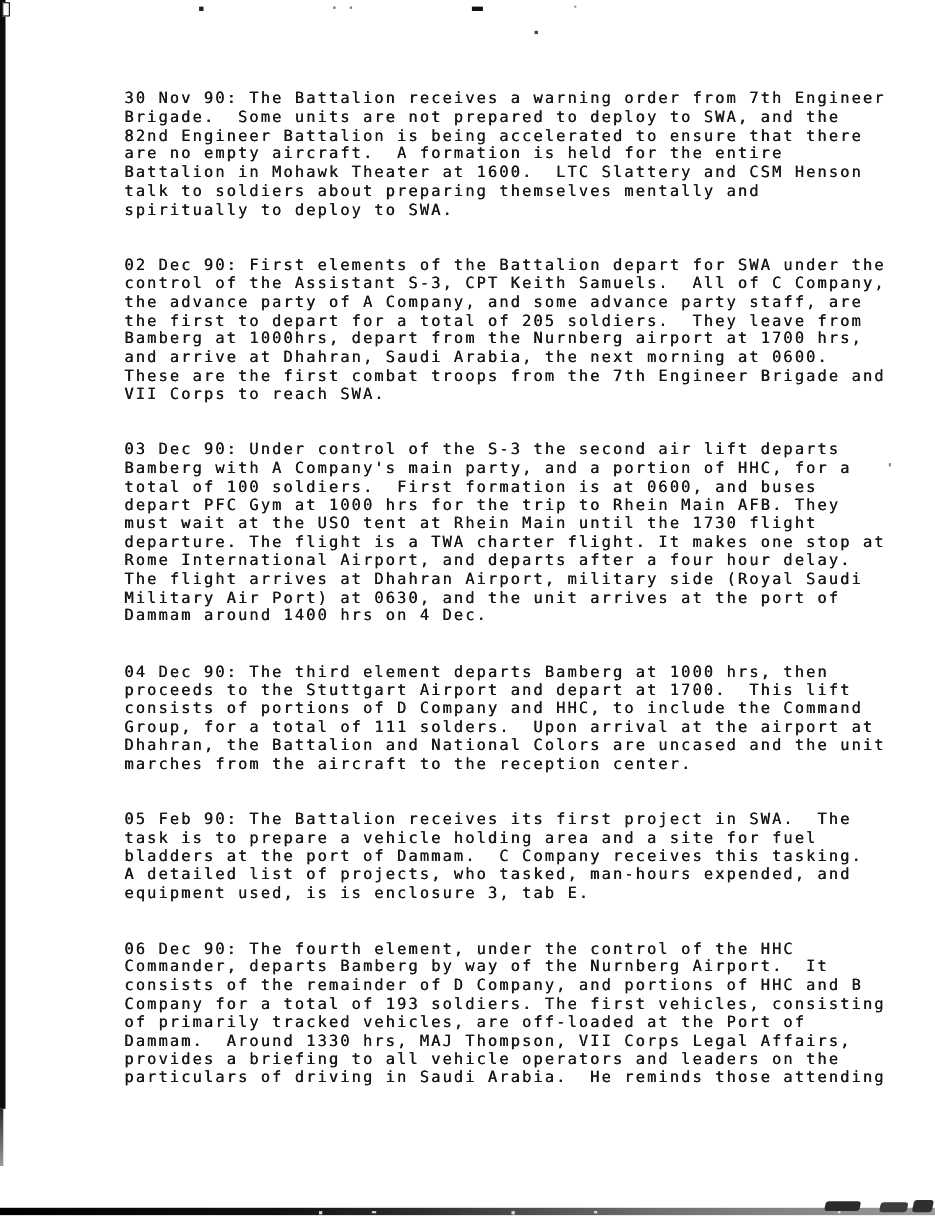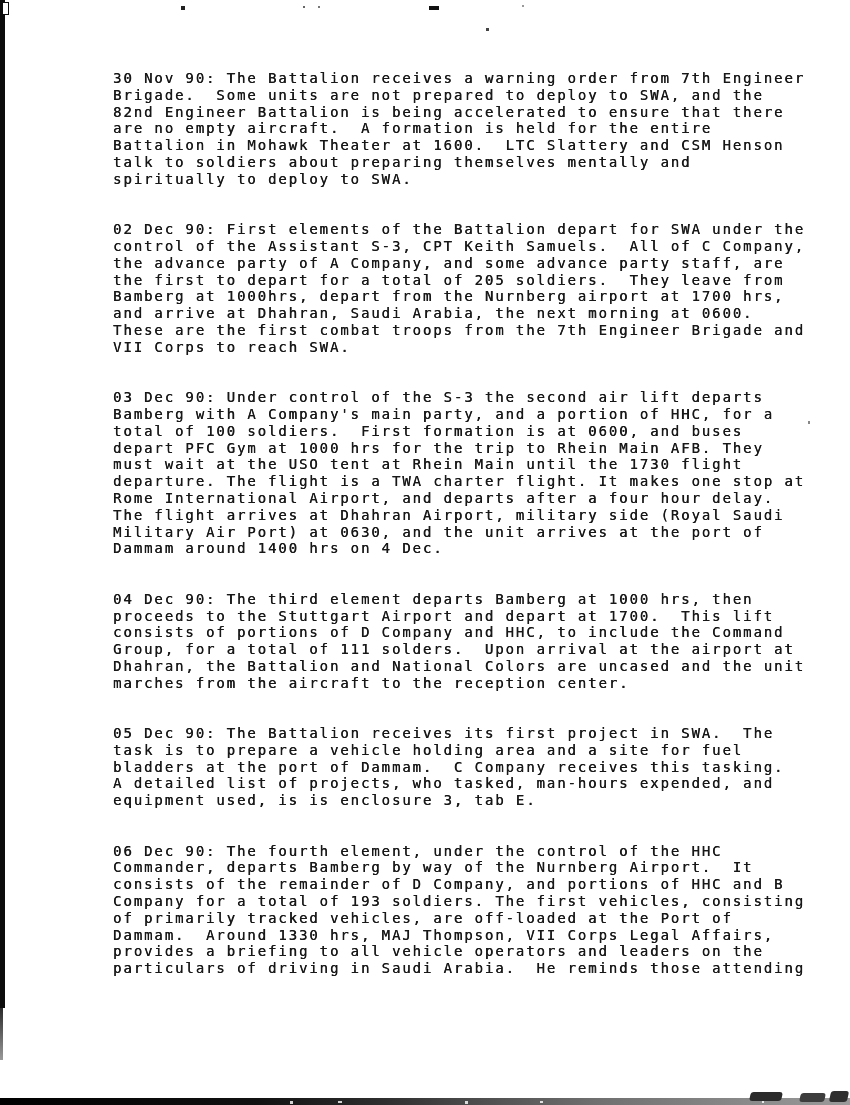--- a/index.html
+++ b/index.html
@@ -11,21 +11,21 @@
     position: relative;
     width: 850px;
     height: 1105px;
     background: #ffffff;
     overflow: hidden;
     font-family: "DejaVu Sans Mono", "Liberation Mono", monospace;
   }
   .content {
     position: absolute;
     left: 113px;
-    top: 70px;
+    top: 82px;
     width: 712px;
     color: #181818;
   }
   .entry {
     font-size: 14px;
     line-height: 16.8px;
     letter-spacing: 1.9px;
     white-space: pre;
     margin: 0 0 33.6px 0;
     text-shadow: 0.3px 0 0 currentColor;
@@ -112,21 +112,21 @@
 Rome International Airport, and departs after a four hour delay.
 The flight arrives at Dhahran Airport, military side (Royal Saudi
 Military Air Port) at 0630, and the unit arrives at the port of
 Dammam around 1400 hrs on 4 Dec.</div>
     <div class="entry">04 Dec 90: The third element departs Bamberg at 1000 hrs, then
 proceeds to the Stuttgart Airport and depart at 1700.  This lift
 consists of portions of D Company and HHC, to include the Command
 Group, for a total of 111 solders.  Upon arrival at the airport at
 Dhahran, the Battalion and National Colors are uncased and the unit
 marches from the aircraft to the reception center.</div>
-    <div class="entry">05 Dec 90: The Battalion receives its first project in SWA.  The
+    <div class="entry">05 Feb 90: The Battalion receives its first project in SWA.  The
 task is to prepare a vehicle holding area and a site for fuel
 bladders at the port of Dammam.  C Company receives this tasking.
 A detailed list of projects, who tasked, man-hours expended, and
 equipment used, is is enclosure 3, tab E.</div>
     <div class="entry">06 Dec 90: The fourth element, under the control of the HHC
 Commander, departs Bamberg by way of the Nurnberg Airport.  It
 consists of the remainder of D Company, and portions of HHC and B
 Company for a total of 193 soldiers. The first vehicles, consisting
 of primarily tracked vehicles, are off-loaded at the Port of
 Dammam.  Around 1330 hrs, MAJ Thompson, VII Corps Legal Affairs,

